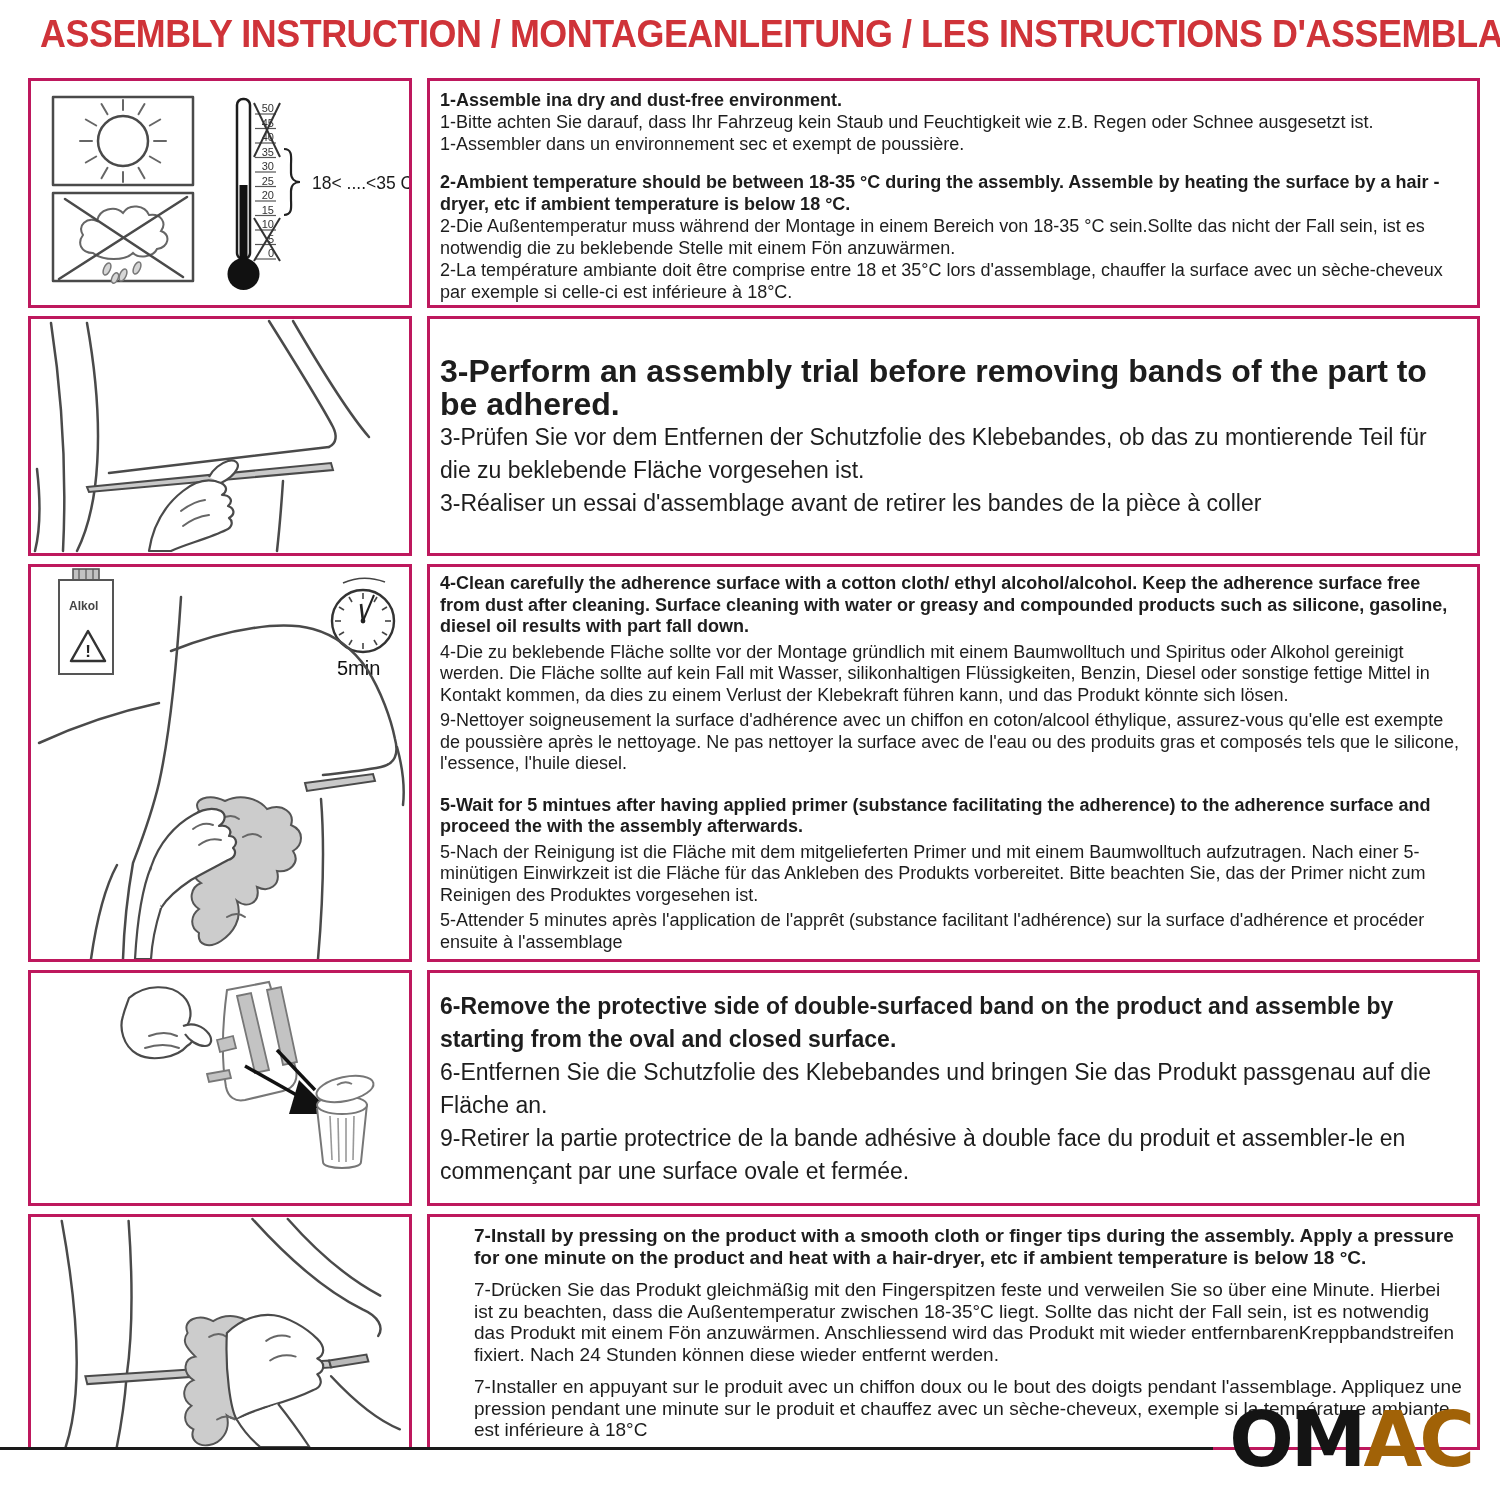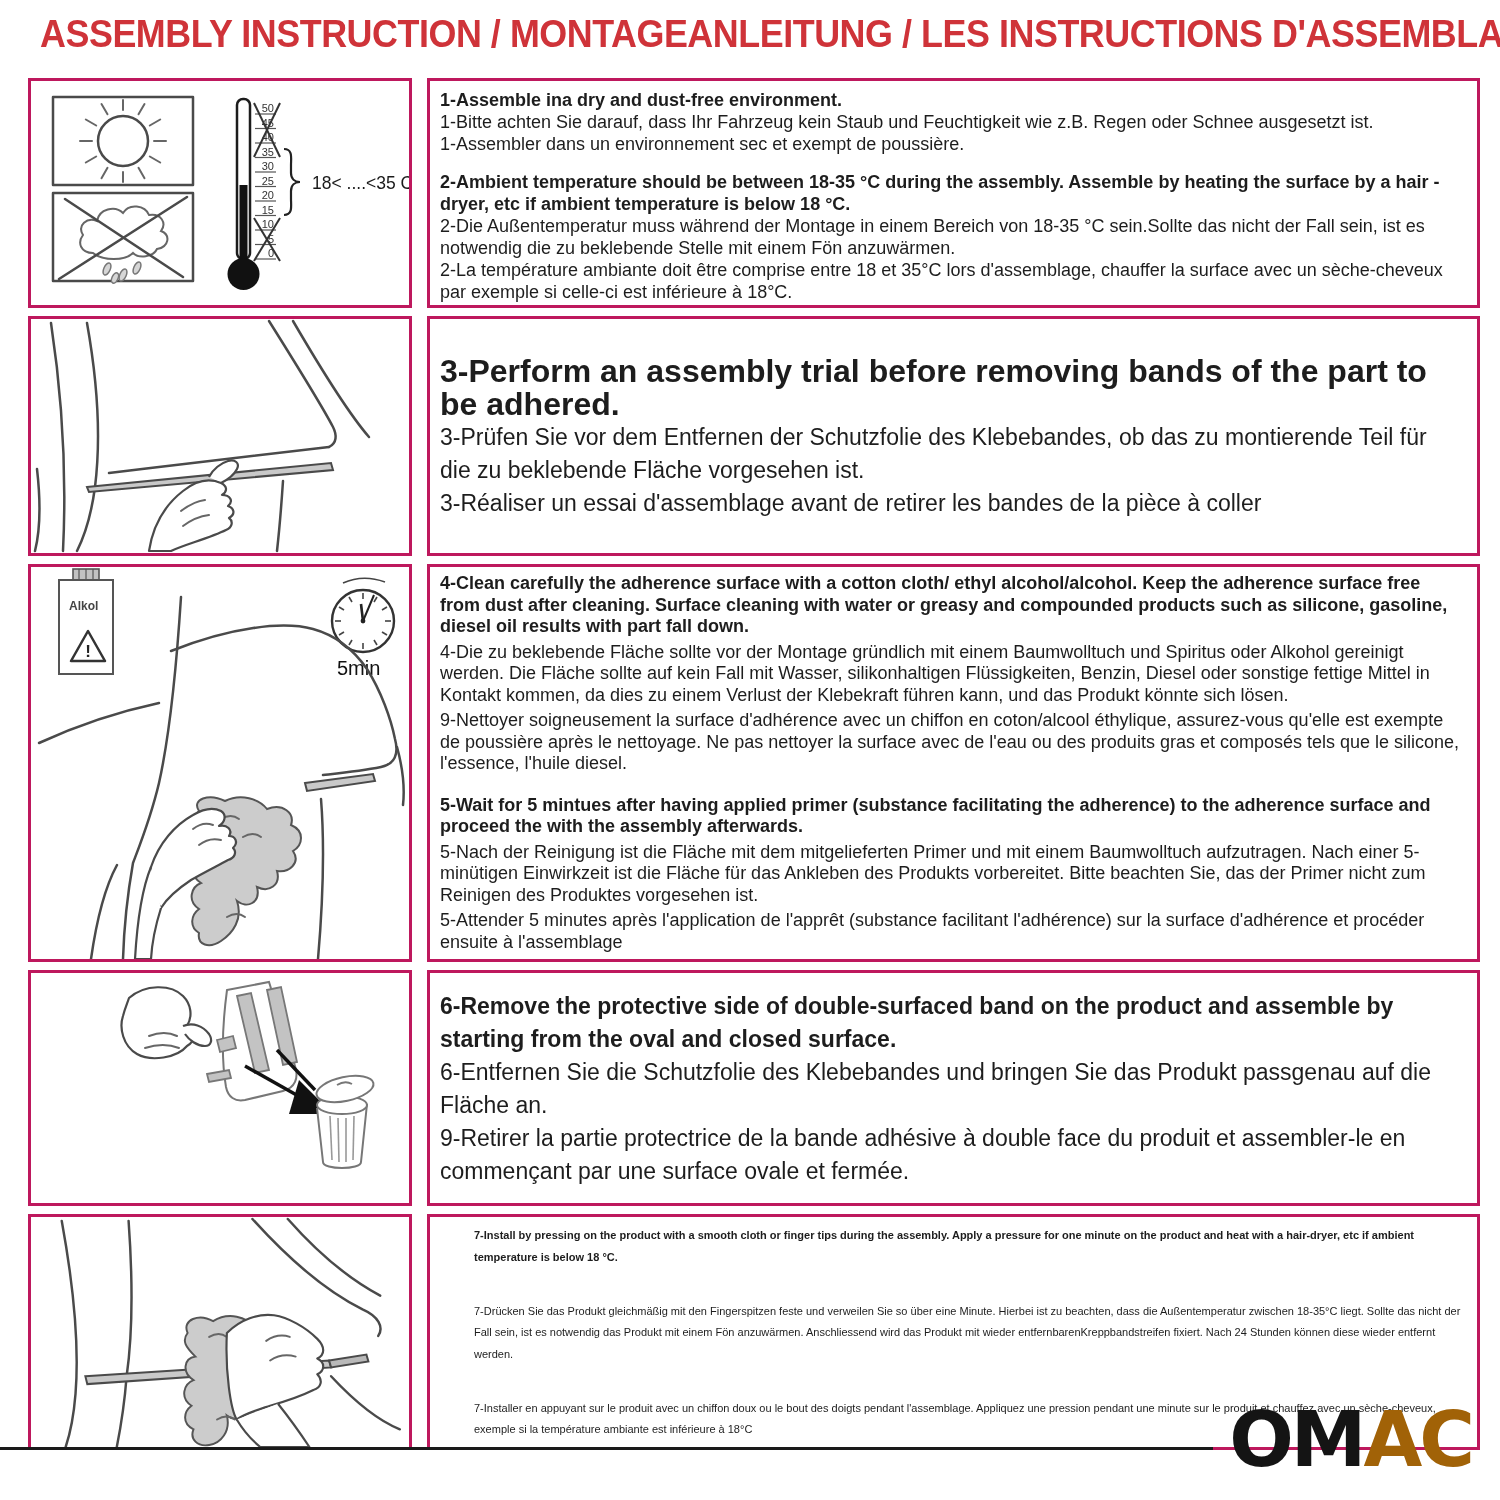--- a/index.html
+++ b/index.html
@@ -14,21 +14,21 @@
        flex-direction:column;justify-content:space-between;}
   .txt.center{justify-content:center;}
   .p{margin:0;}
   .b{font-weight:bold;}
   .gap{margin-top:16px;}
   .row1 .txt{font-size:18px;line-height:22px;}
   .row2 .txt{font-size:23px;line-height:33px;}
   .row2 .b{font-size:32px;}
   .row3 .txt{font-size:18px;line-height:21.5px;padding-top:6px;}
   .row4 .txt{font-size:23px;line-height:33px;align-items:center;}
-  .row5 .txt{font-size:11px;line-height:21.6px;padding-left:44px;}
+  .row5 .txt{font-size:19px;line-height:21.6px;padding-left:44px;}
   .ill svg{width:100%;height:100%;}
   .footer-line{position:absolute;left:0;top:1447px;width:1213px;height:3px;background:#1a1a1a;}
   .logo{position:absolute;right:28px;top:1402px;font-size:76px;font-weight:900;
         letter-spacing:-3px;line-height:1;font-family:"DejaVu Sans",sans-serif;}
   .lnite{stroke:#4a4a4a;stroke-width:2.5;fill:none;stroke-linecap:round;stroke-linejoin:round;}
   .thin{stroke:#666;stroke-width:2;fill:none;stroke-linecap:round;}
   .grayfill{fill:#c9c9c9;stroke:#4a4a4a;stroke-width:2;}
   .whitefill{fill:#fff;stroke:#4a4a4a;stroke-width:2.2;stroke-linejoin:round;}
   text{font-family:"Liberation Sans",sans-serif;}
 </style>

